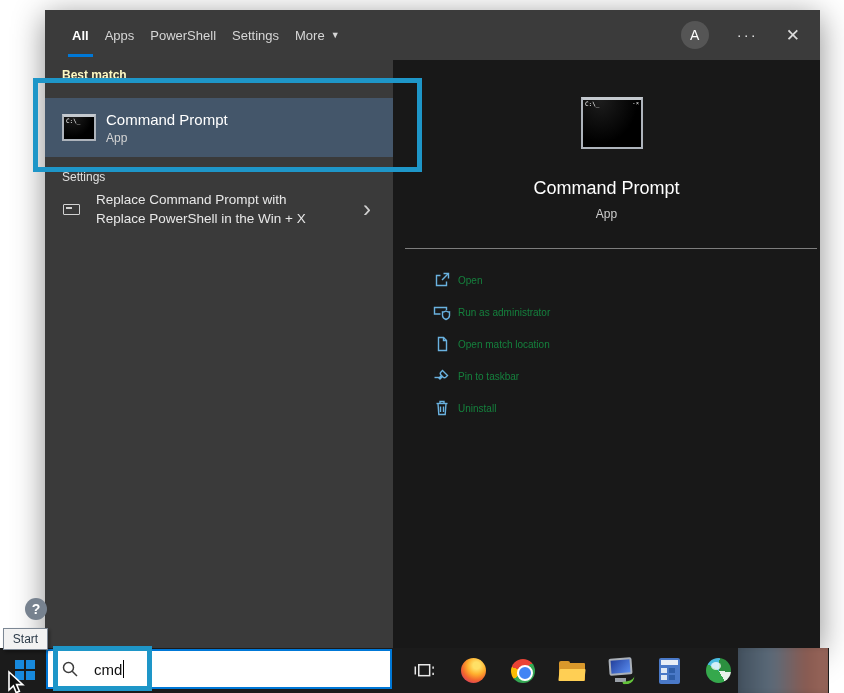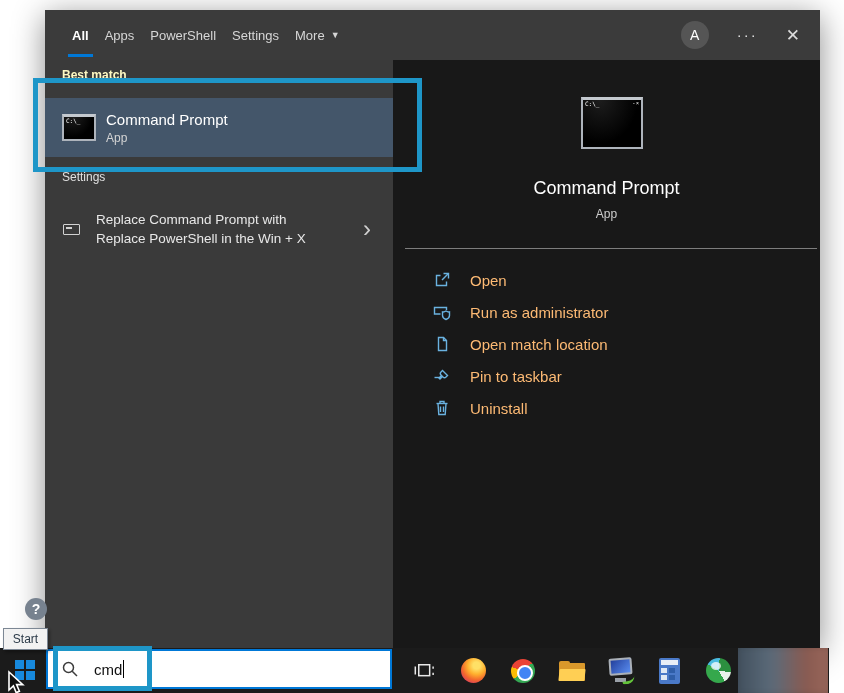--- a/index.html
+++ b/index.html
@@ -34,40 +34,40 @@
   .result-row { position:absolute; left:0; top:38px; width:348px; height:59px; background:#44566a;
     display:flex; align-items:center; }
   .cmd-icon { position:relative; background:radial-gradient(ellipse at 30% 0%, #1d1d1d, #000 65%);
     border:2px solid #aeb4bc; border-top:3px solid #c4c9cf; }
   .cmd-icon .prompt { position:absolute; left:2px; top:1px; color:#fff; font-size:6px;
     font-family:"DejaVu Sans Mono",monospace; line-height:6px; }
   .cmd-icon-sm { width:34px; height:27px; margin-left:17px; }
   .result-text { margin-left:10px; }
   .result-title { color:#ffffff; font-size:15px; }
   .result-subtitle { color:#d4d4d4; font-size:12px; margin-top:3px; }
-  .settings-item { position:absolute; left:0; top:140px; width:348px; height:58px;
+  .settings-item { position:absolute; left:0; top:120px; width:348px; height:58px;
     display:flex; align-items:center; }
   .settings-item-icon { width:17px; height:11px; border:1px solid #d2d2d2; border-radius:1px;
     margin-left:18px; flex:none; position:relative; }
   .settings-item-icon::after { content:""; position:absolute; left:2px; top:2px; width:6px;
     height:2px; background:#d2d2d2; }
   .settings-item-text { margin-left:16px; color:#e8e8e8; font-size:13.5px; line-height:19px; width:230px; }
   .settings-chevron { margin-left:auto; margin-right:22px; color:#cfcfcf; font-size:24px;
     line-height:20px; font-weight:normal; }
 
   
   .cmd-icon-lg { position:absolute; left:188px; top:37px; width:62px; height:52px; }
   .cmd-icon-lg .titledots { position:absolute; right:2px; top:0; color:#fff; font-size:5px; }
   .rp-title { position:absolute; top:118px; width:100%; text-align:center; color:#fff; font-size:18px; }
   .rp-subtitle { position:absolute; top:147px; width:100%; text-align:center; color:#cccccc; font-size:12px; }
   .rp-divider { position:absolute; top:188px; left:12px; right:3px; height:1px; background:#7d7d7d; }
   .actions { position:absolute; top:204px; left:40px; right:10px; }
   .action-row { height:32px; display:flex; align-items:center; }
   .action-icon { width:18px; height:18px; flex:none; }
-  .action-label { margin-left:19px; color:#fdba74; font-size:15px; }
+  .action-label { margin-left:7px; color:#15803d; font-size:10px; }
 
   
   .taskbar { position:absolute; left:0; top:648px; width:829px; height:45px; background:#1b1b1b; }
   .start-btn { position:absolute; left:12px; top:9px; width:26px; height:26px;
     display:flex; align-items:center; justify-content:center; }
   .win-logo { display:grid; grid-template-columns:9px 9px; grid-template-rows:9px 9px; gap:2px; }
   .win-logo div { background:#1789dd; }
   .tb-search { position:absolute; left:46px; top:1px; width:346px; height:40px; background:#ffffff;
     border:2px solid #0078d7; display:flex; align-items:center; }
   .magnifier { margin-left:13px; flex:none; }

